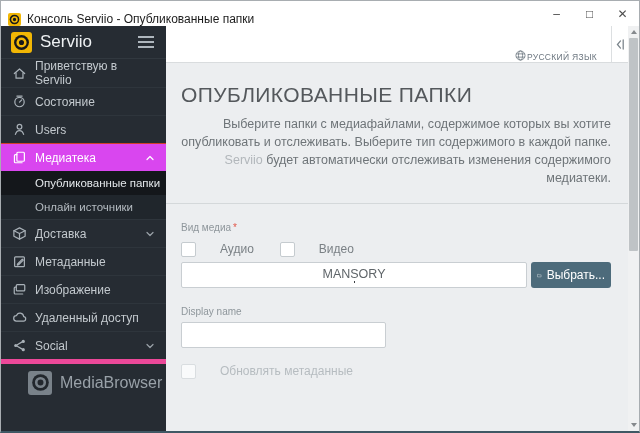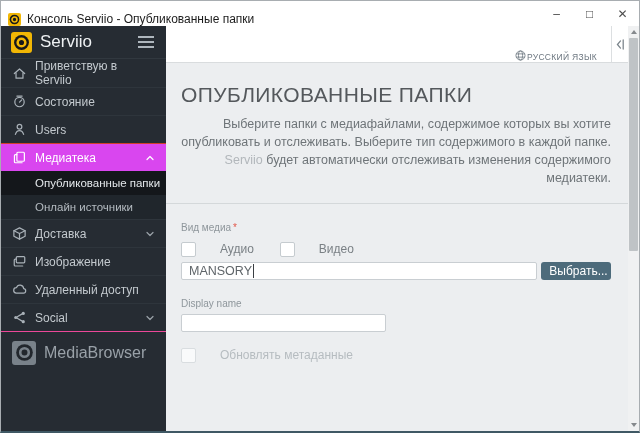--- a/index.html
+++ b/index.html
@@ -30,21 +30,21 @@
   .nav-item:first-child{border-top:none;}
   .nav-icon{width:16px;height:16px;margin-right:8px;flex:none;display:flex;align-items:center;justify-content:center;}
   .nav-icon svg{stroke:#a9b1b8;fill:none;stroke-width:1.3;stroke-linecap:round;stroke-linejoin:round;}
   .nav-item.active{background:#d946ef;color:#fff;border-top-color:#d23f2b;}
   .nav-item.active .nav-icon svg{stroke:#fff;}
   .chev{margin-left:auto;display:flex;}
   .chev svg{stroke:#9aa2a9;fill:none;stroke-width:1.6;stroke-linecap:round;stroke-linejoin:round;}
   .nav-item.active .chev svg{stroke:#fff;}
   .sub-item{height:24px;display:flex;align-items:center;padding-left:34px;background:#20262c;font-size:11.5px;color:#b4bbc1;cursor:default;}
   .sub-item.selected{background:#14171b;color:#e4e8eb;}
-  .mb-row{border-top:1px solid #ec4899;height:42px;flex:none;display:flex;align-items:center;padding:0 11px;}
+  .mb-row{border-top:5px solid #ec4899;height:42px;flex:none;display:flex;align-items:center;padding:0 27px;}
   .mb-logo{width:24px;height:24px;background:#79828a;border-radius:3px;display:flex;align-items:center;justify-content:center;flex:none;}
   .mb-name{font-size:16px;color:#99a1a8;margin-left:8px;}
   .side-filler{flex:1;}
   
   .main{flex:1;min-width:0;position:relative;display:flex;flex-direction:column;padding-right:11px;}
   .topbar{height:37px;flex:none;background:#fff;border-bottom:1px solid #d9dcde;display:flex;align-items:stretch;}
   .lang{margin-left:auto;display:flex;flex-direction:row;align-items:flex-end;justify-content:center;padding:0 14px;cursor:default;}
   .lang svg{stroke:#6d7780;fill:none;stroke-width:1;}
   .lang-label{font-size:8.5px;color:#6d7780;letter-spacing:.3px;margin-top:2px;white-space:nowrap;}
   .collapse-strip{width:17px;flex:none;border-left:1px solid #dcdfe1;display:flex;align-items:center;justify-content:center;background:#fff;cursor:default;}
@@ -57,24 +57,24 @@
   .form{padding:0 17px 0 15px;}
   .field-label{margin-top:18px;font-size:10px;color:#8e969b;}
   .req{color:#e2574a;margin-left:2px;}
   .cb-row{display:flex;margin-top:9px;}
   .cb-group{display:flex;align-items:center;margin-right:26px;cursor:default;}
   .cb{width:15px;height:15px;background:#fff;border:1px solid #c5cbcf;border-radius:2px;flex:none;}
   .cb.disabled{border-color:#d9dde0;background:#f9fafb;}
   .cb-label{margin-left:24px;font-size:12px;color:#7a8085;line-height:15px;}
   .cb-label.disabled{color:#b6bcc0;}
   .folder-row{display:flex;margin-top:5px;align-items:stretch;}
-  .text-input{height:18px;border:1px solid #c9ced2;background:#fff;border-radius:2px;font-size:12.5px;color:#5f6569;padding:4px 7px;display:flex;align-items:center;}
+  .text-input{height:26px;border:1px solid #c9ced2;background:#fff;border-radius:2px;font-size:12.5px;color:#5f6569;padding:4px 7px;display:flex;align-items:center;flex-direction:column;}
   .folder-input{flex:1;}
   .caret{display:inline-block;width:1px;height:14px;background:#3a3f43;margin-left:1px;}
-  .browse-btn{width:70px;margin-left:4px;flex:none;background:#4d6b7b;color:#fff;font-size:12px;border:none;border-radius:3px;display:flex;align-items:center;justify-content:center;gap:5px;cursor:default;font-family:"Liberation Sans",sans-serif;}
+  .browse-btn{width:80px;margin-left:4px;flex:none;background:#4d6b7b;color:#fff;font-size:12px;border:none;border-radius:3px;display:flex;align-items:center;justify-content:center;gap:5px;cursor:default;font-family:"Liberation Sans",sans-serif;}
   .browse-btn svg{stroke:#fff;fill:none;stroke-width:1.2;}
   .display-input{width:205px;margin-top:5px;}
   .disabled-cb-row{margin-top:16px;}
   
   .scrollbar{position:absolute;top:0;right:0;bottom:0;width:11px;background:#f0f1f2;display:flex;flex-direction:column;}
   .sb-arrow{height:12px;flex:none;display:flex;align-items:center;justify-content:center;}
   .sb-track{flex:1;position:relative;}
   .sb-thumb{position:absolute;top:0;left:1px;right:1px;height:213px;background:#bfc3c6;border-radius:1px;}
   .tri-up{width:0;height:0;border-left:3px solid transparent;border-right:3px solid transparent;border-bottom:4px solid #85898d;}
   .tri-down{width:0;height:0;border-left:3px solid transparent;border-right:3px solid transparent;border-top:4px solid #85898d;}
@@ -176,20 +176,29 @@
           <span>Доставка</span>
           <span class="chev">
             <svg width="12" height="12" viewBox="0 0 16 16">
                 <path d="M4 6l4 4 4-4"></path>
               </svg>
           </span>
         </div>
         <div class="nav-item">
           <span class="nav-icon">
             <svg width="15" height="15" viewBox="0 0 16 16">
+                <rect x="2.8" y="3" width="10.4" height="10.4" rx="1"></rect>
+                <path d="M6 10.5l5-5 1 1-5 5-1.4.4z"></path>
+              </svg>
+          </span>
+          <span>Метаданные</span>
+        </div>
+        <div class="nav-item">
+          <span class="nav-icon">
+            <svg width="15" height="15" viewBox="0 0 16 16">
                 <rect x="4.6" y="2.8" width="9" height="6.6" rx="1"></rect>
                 <path d="M4.6 5.4H3.4c-.6 0-1 .4-1 1v5.4c0 .6.4 1 1 1h8"></path>
               </svg>
           </span>
           <span>Изображение</span>
         </div>
         <div class="nav-item">
           <span class="nav-icon">
             <svg width="15" height="15" viewBox="0 0 16 16">
                 <path d="M4.6 11.8a2.9 2.9 0 0 1 .2-5.8 3.9 3.9 0 0 1 7.6 1 2.4 2.4 0 0 1-.4 4.8z"></path>

